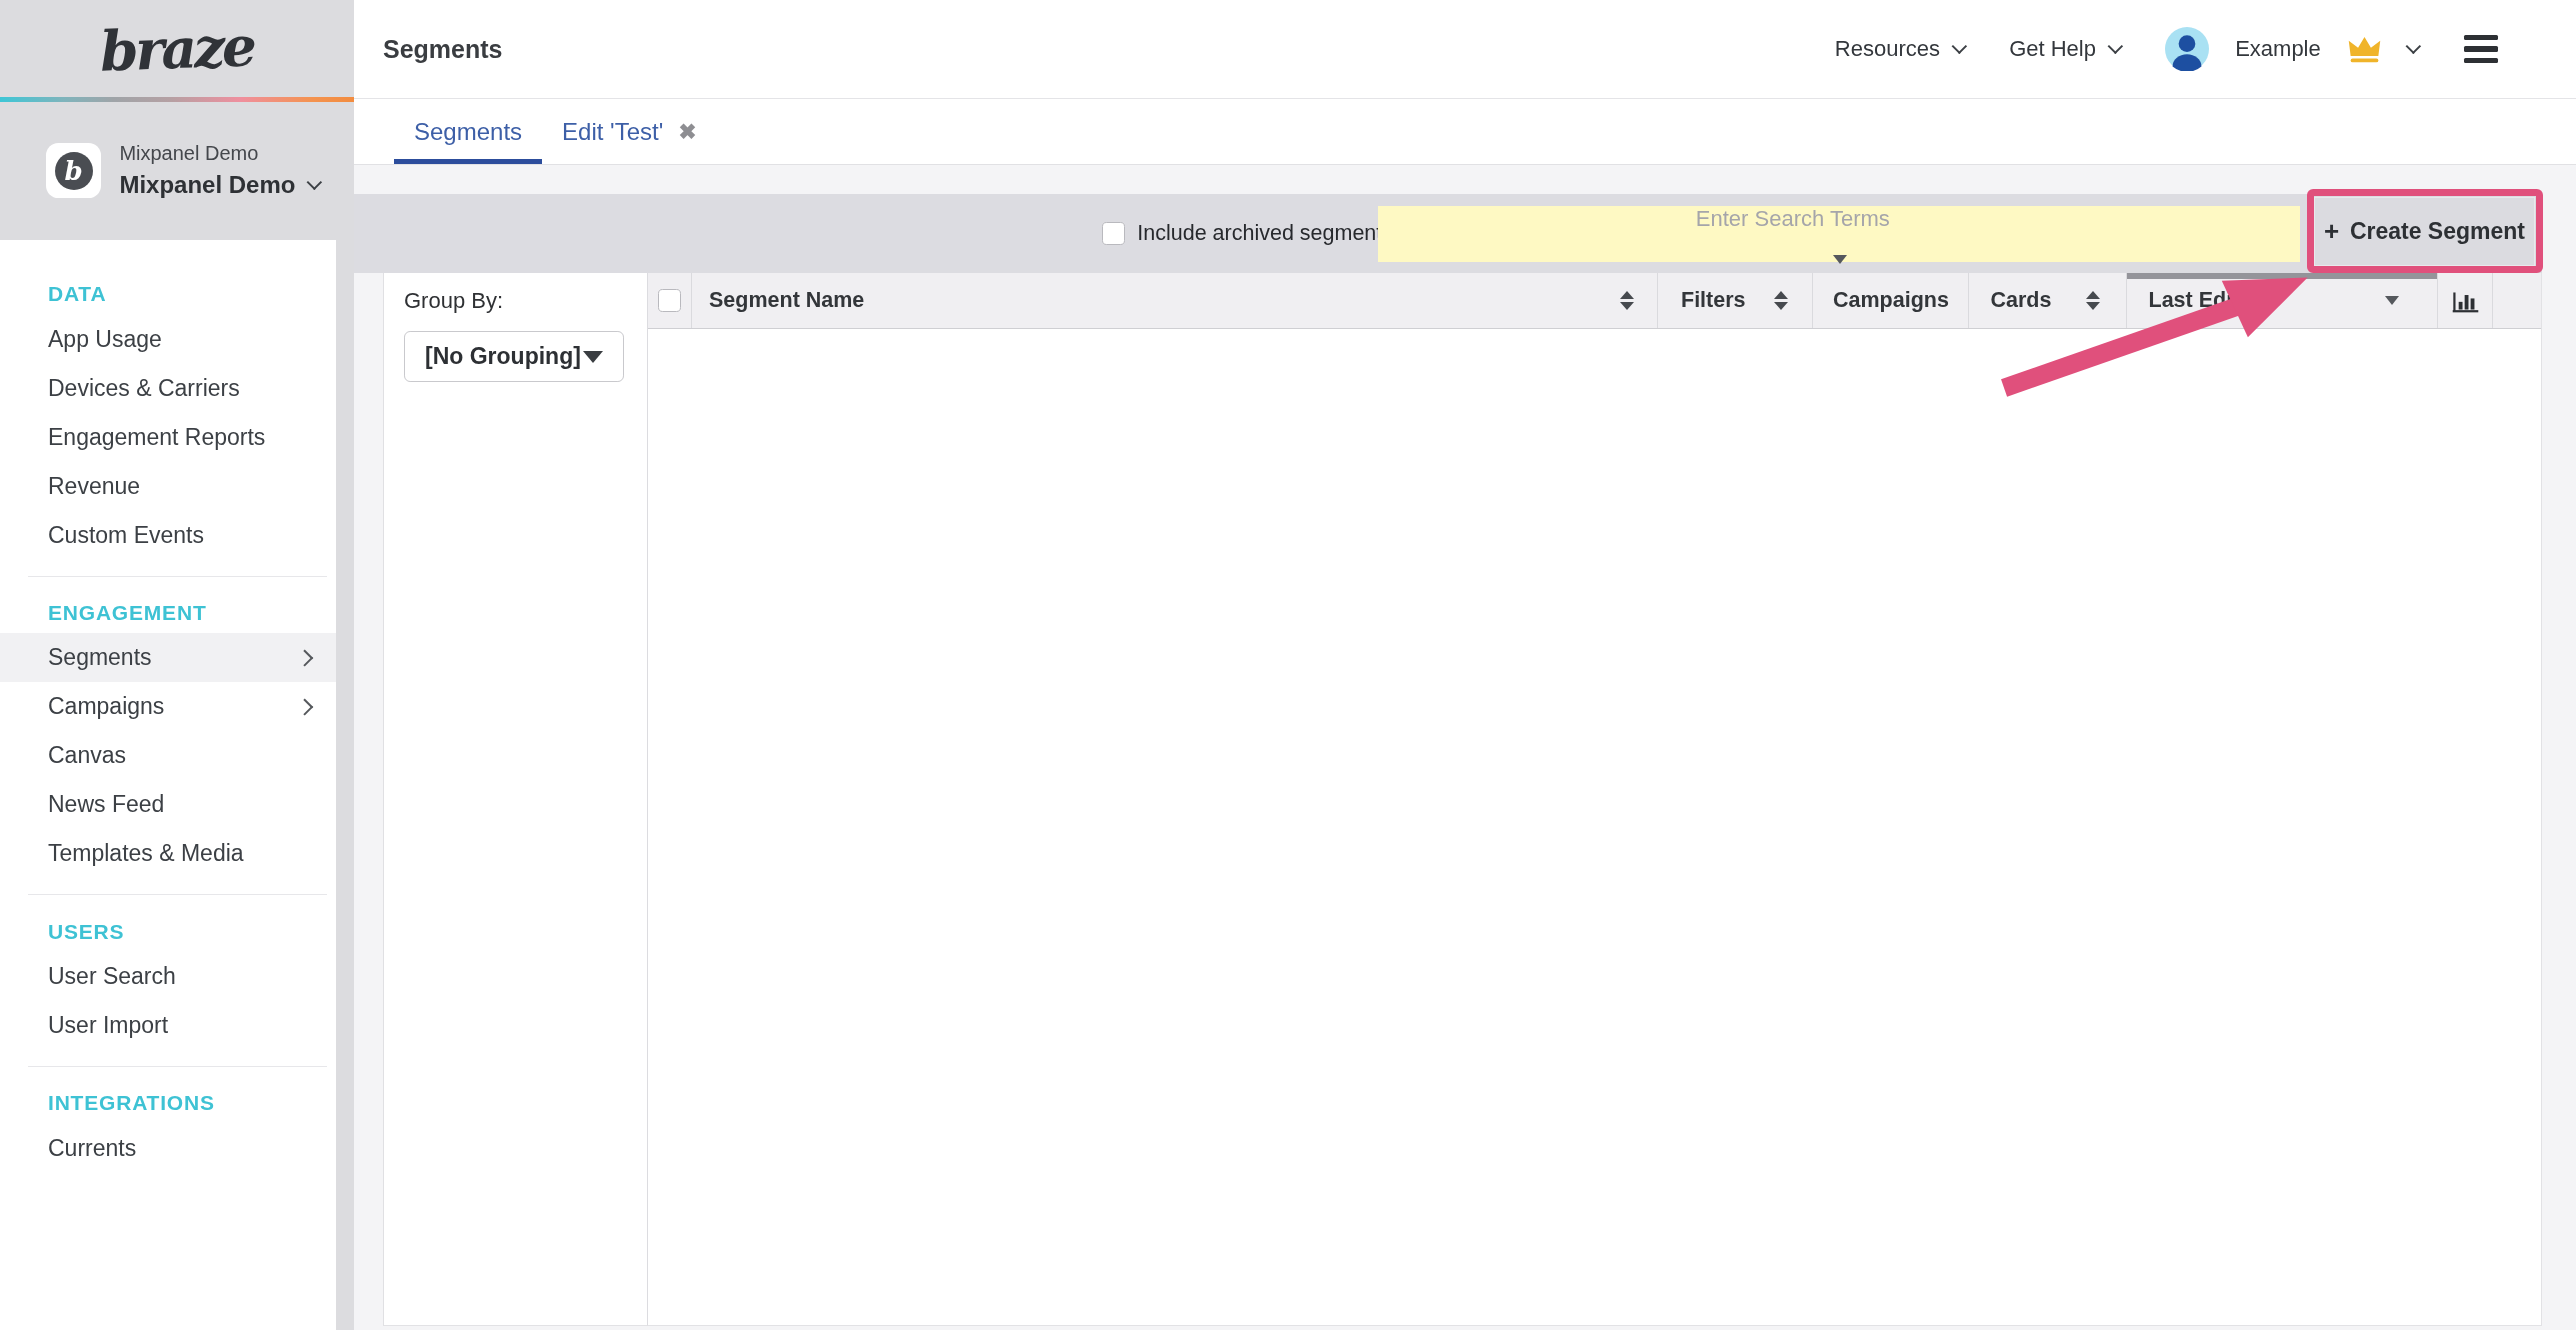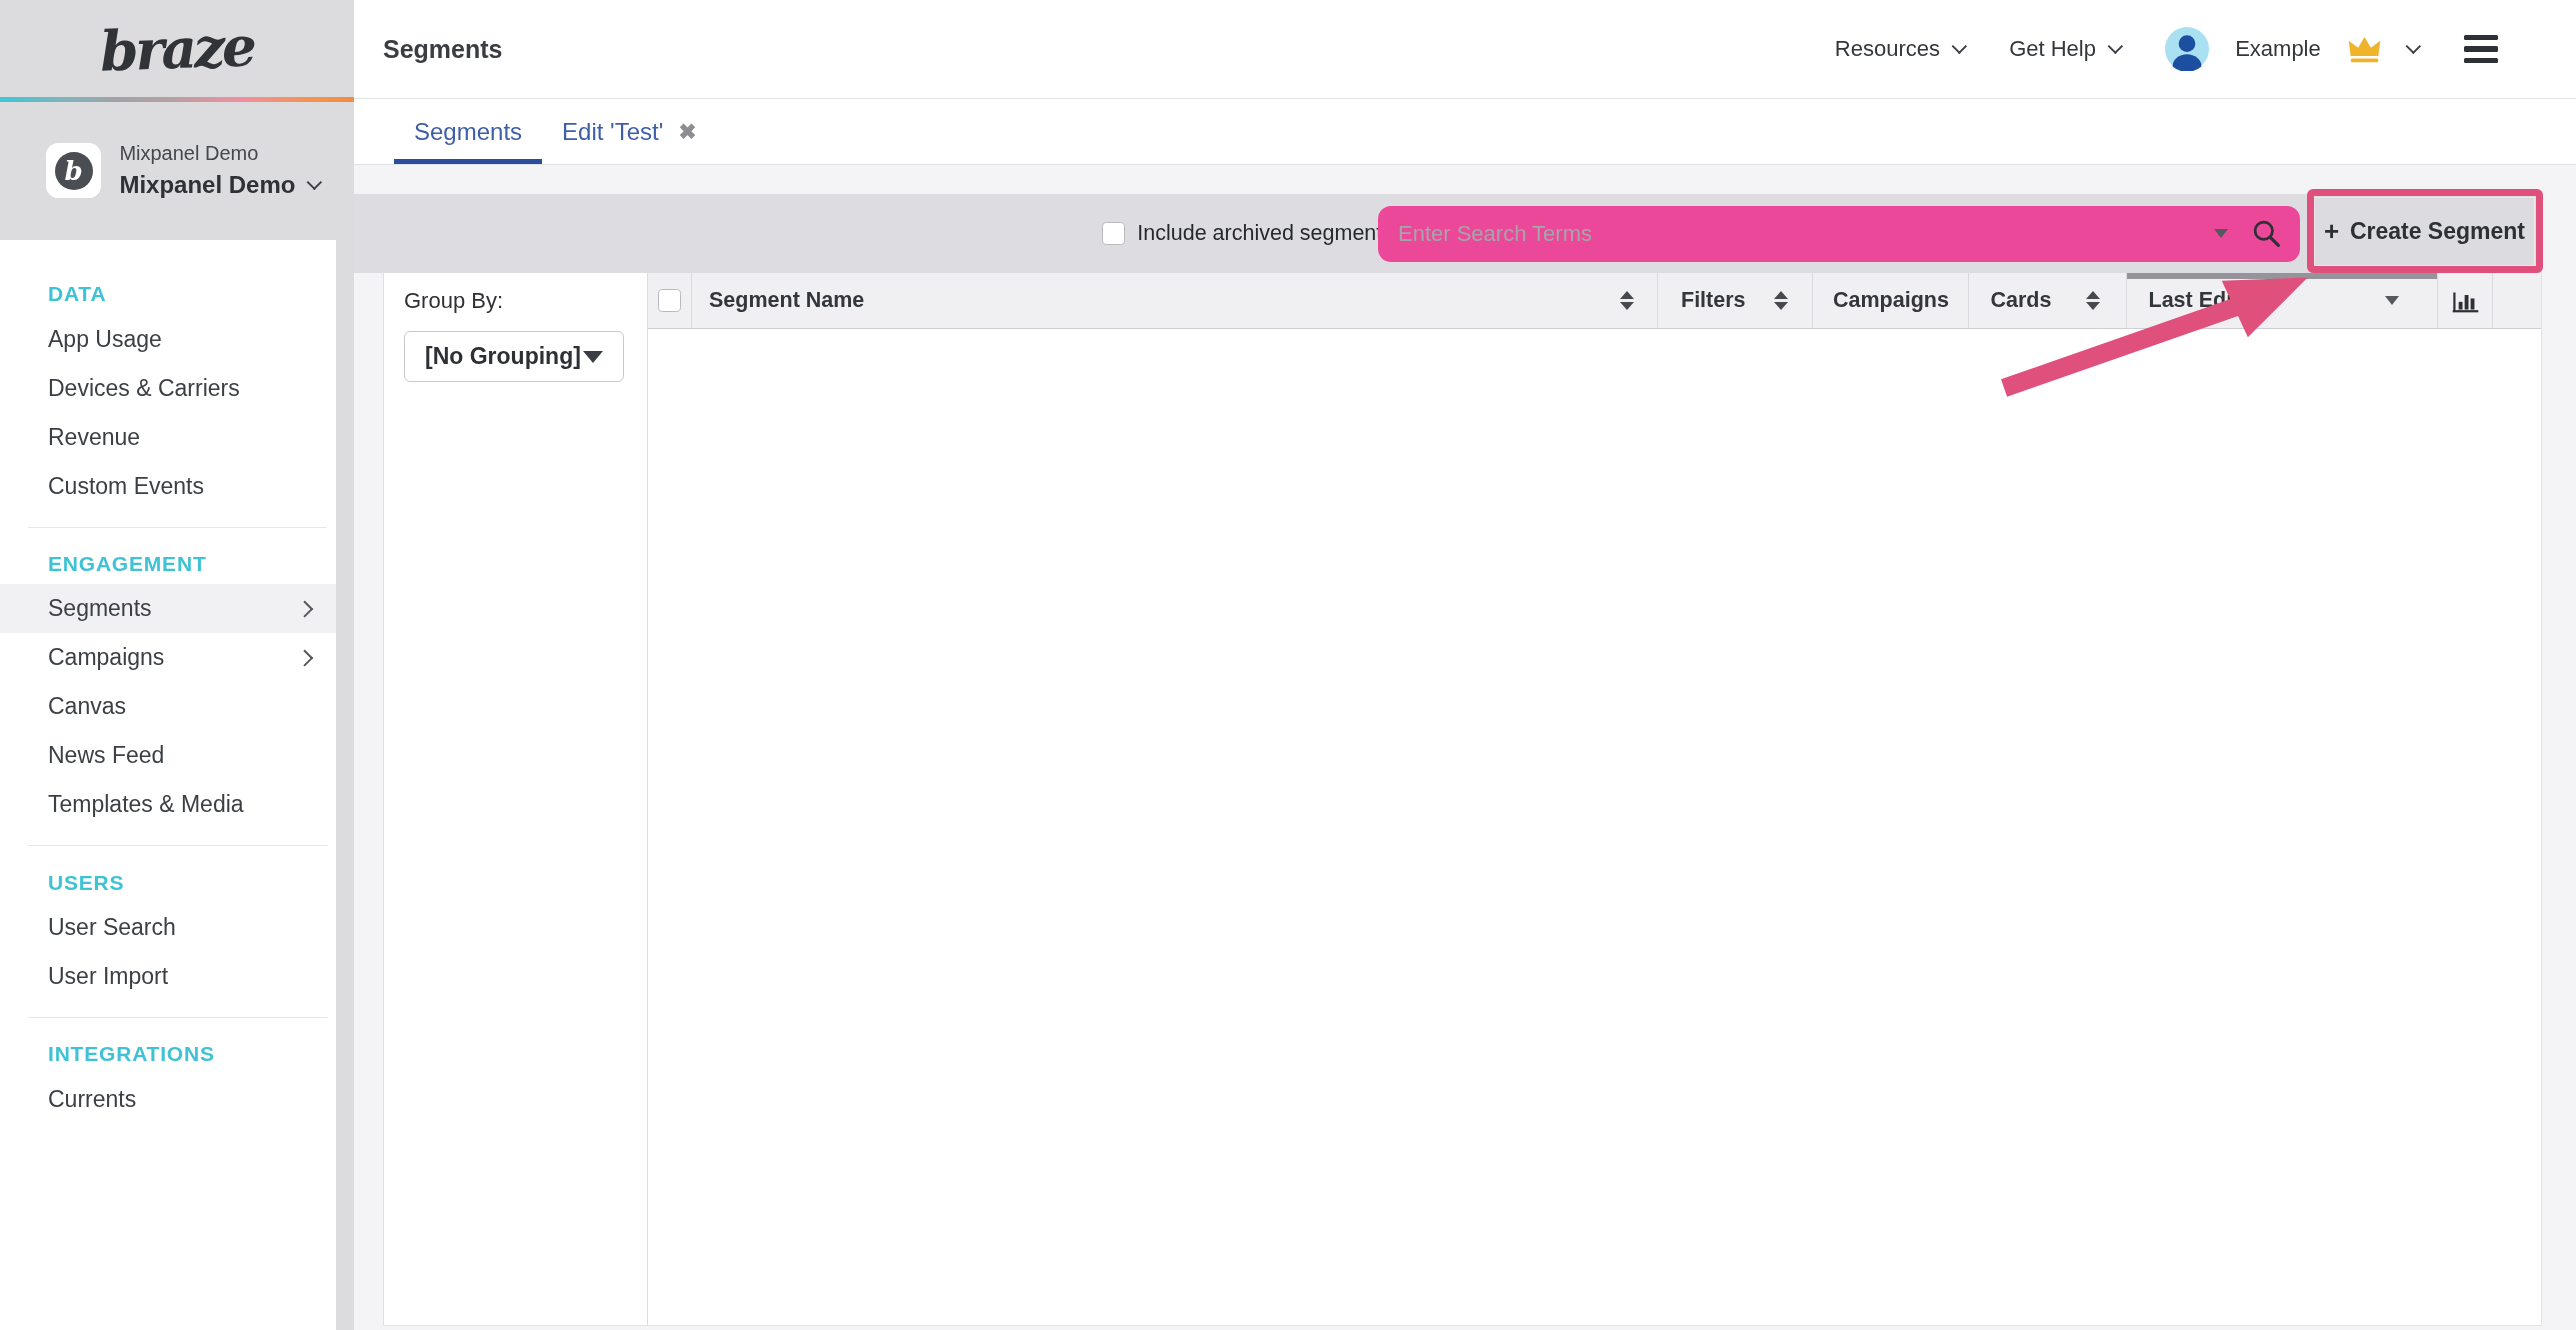--- a/index.html
+++ b/index.html
@@ -43,21 +43,21 @@
   .tab { display:flex; align-items:center; padding:5.4px 20px 0 20px; font-size:24px; color:#3d5fa7; cursor:pointer; border-bottom:5.4px solid transparent; gap:15.3px; }
   .tab.active { border-bottom-color:#2c4d9c; }
   .tab .close-x { color:#8e8e92; font-size:21.5px; font-weight:bold; }
 
   .main-lower { flex:1; background:#f4f4f6; display:flex; flex-direction:column; position:relative; }
   .gapstrip { height:29px; }
   .toolbar { height:79px; width:2188px; background:#dcdce1; position:relative; }
   .archived { position:absolute; left:748px; top:0; height:100%; display:flex; align-items:center; gap:12.3px; }
   .checkbox { width:23px; height:23px; background:#fff; border:1.5px solid #b9b9be; border-radius:4.6px; cursor:pointer; flex:0 0 auto; }
   .archived-label { font-size:21.5px; color:#27292d; }
-  .search-box { position:absolute; left:1024px; top:11.5px; width:922px; height:56px; background:#ec4899; border-radius:13px; display:flex; align-items:center; padding:0 18.4px 0 20px; gap:23px; }
+  .search-box { position:absolute; left:1024px; top:11.5px; width:922px; height:56px; background:#fef9c3; border-radius:0; display:flex; align-items:center; padding:0 18.4px 0 20px; gap:23px;flex-direction:column; }
   .search-box input { border:none; outline:none; background:transparent; flex:1; font-size:22px; color:#33363a; font-family:"Liberation Sans", sans-serif; min-width:0; }
   .search-box input::placeholder { color:#a5a5aa; }
   .caret-down { width:0; height:0; border-left:7.7px solid transparent; border-right:7.7px solid transparent; border-top:9.2px solid #55585d; cursor:pointer; }
   .create-btn { position:absolute; left:1960px; top:3.1px; width:221px; height:69px; background:#dbdbe0; border:0.8px solid #e9e9ec; display:flex; align-items:center; justify-content:center; gap:10.7px; font-size:23px; font-weight:bold; color:#2d3034; cursor:pointer; }
   .plus-glyph { font-size:26px; font-weight:bold; }
 
   .content { flex:1; display:flex; padding-left:29px; position:relative; }
   .group-panel { width:265px; flex:0 0 265px; background:#fff; border-left:0.8px solid #e0e0e3; border-right:0.8px solid #dcdce0; border-bottom:0.8px solid #e2e2e5; height:calc(100% - 4.6px); padding:15.3px 0 0 20px; }
   .group-label { font-size:22px; color:#2f3134; margin-bottom:17px; }
   .group-select { width:220px; height:51px; border:1.5px solid #c9c9cd; border-radius:6.1px; background:#fff; display:flex; align-items:center; justify-content:space-between; padding:0 20px; cursor:pointer; }
@@ -108,20 +108,23 @@
     </div>
     <nav class="menu">
       <div class="section-title">DATA</div>
       <div class="side-item">
           <span>App Usage</span>
         </div>
       <div class="side-item">
           <span>Devices &amp; Carriers</span>
         </div>
       <div class="side-item">
+          <span>Engagement Reports</span>
+        </div>
+      <div class="side-item">
           <span>Revenue</span>
         </div>
       <div class="side-item">
           <span>Custom Events</span>
         </div>
       <div class="divider"></div>
       <div class="section-title">ENGAGEMENT</div>
       <div class="side-item active">
         <span>Segments</span>
         <span class="chev-right"></span>

